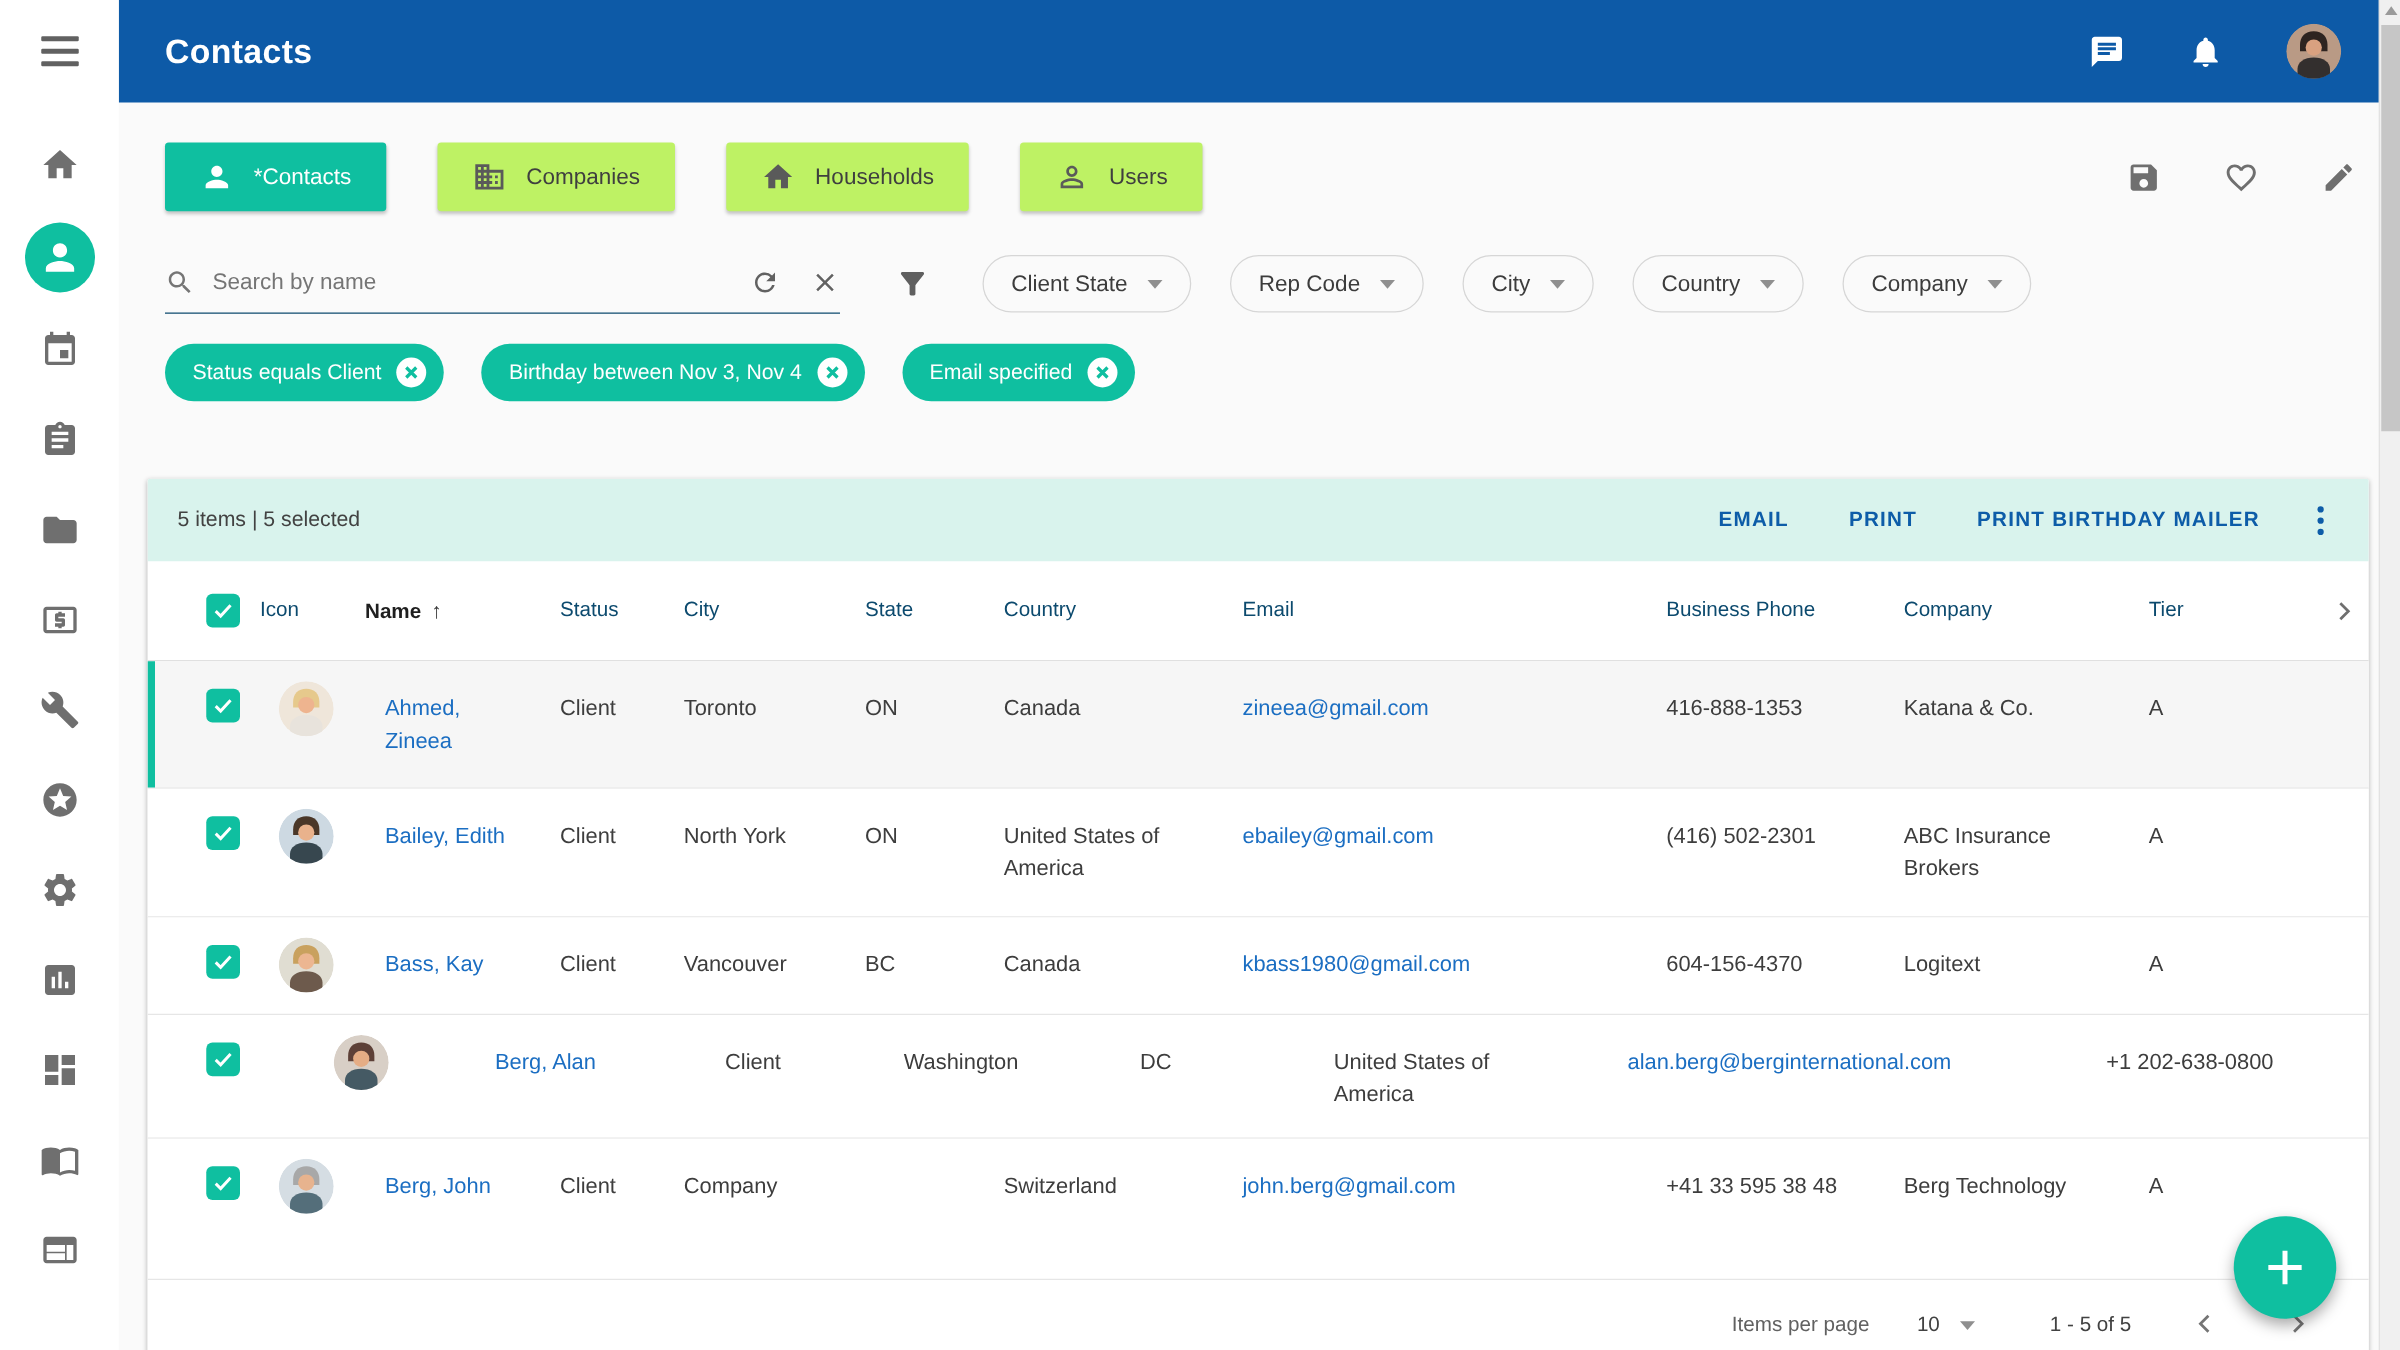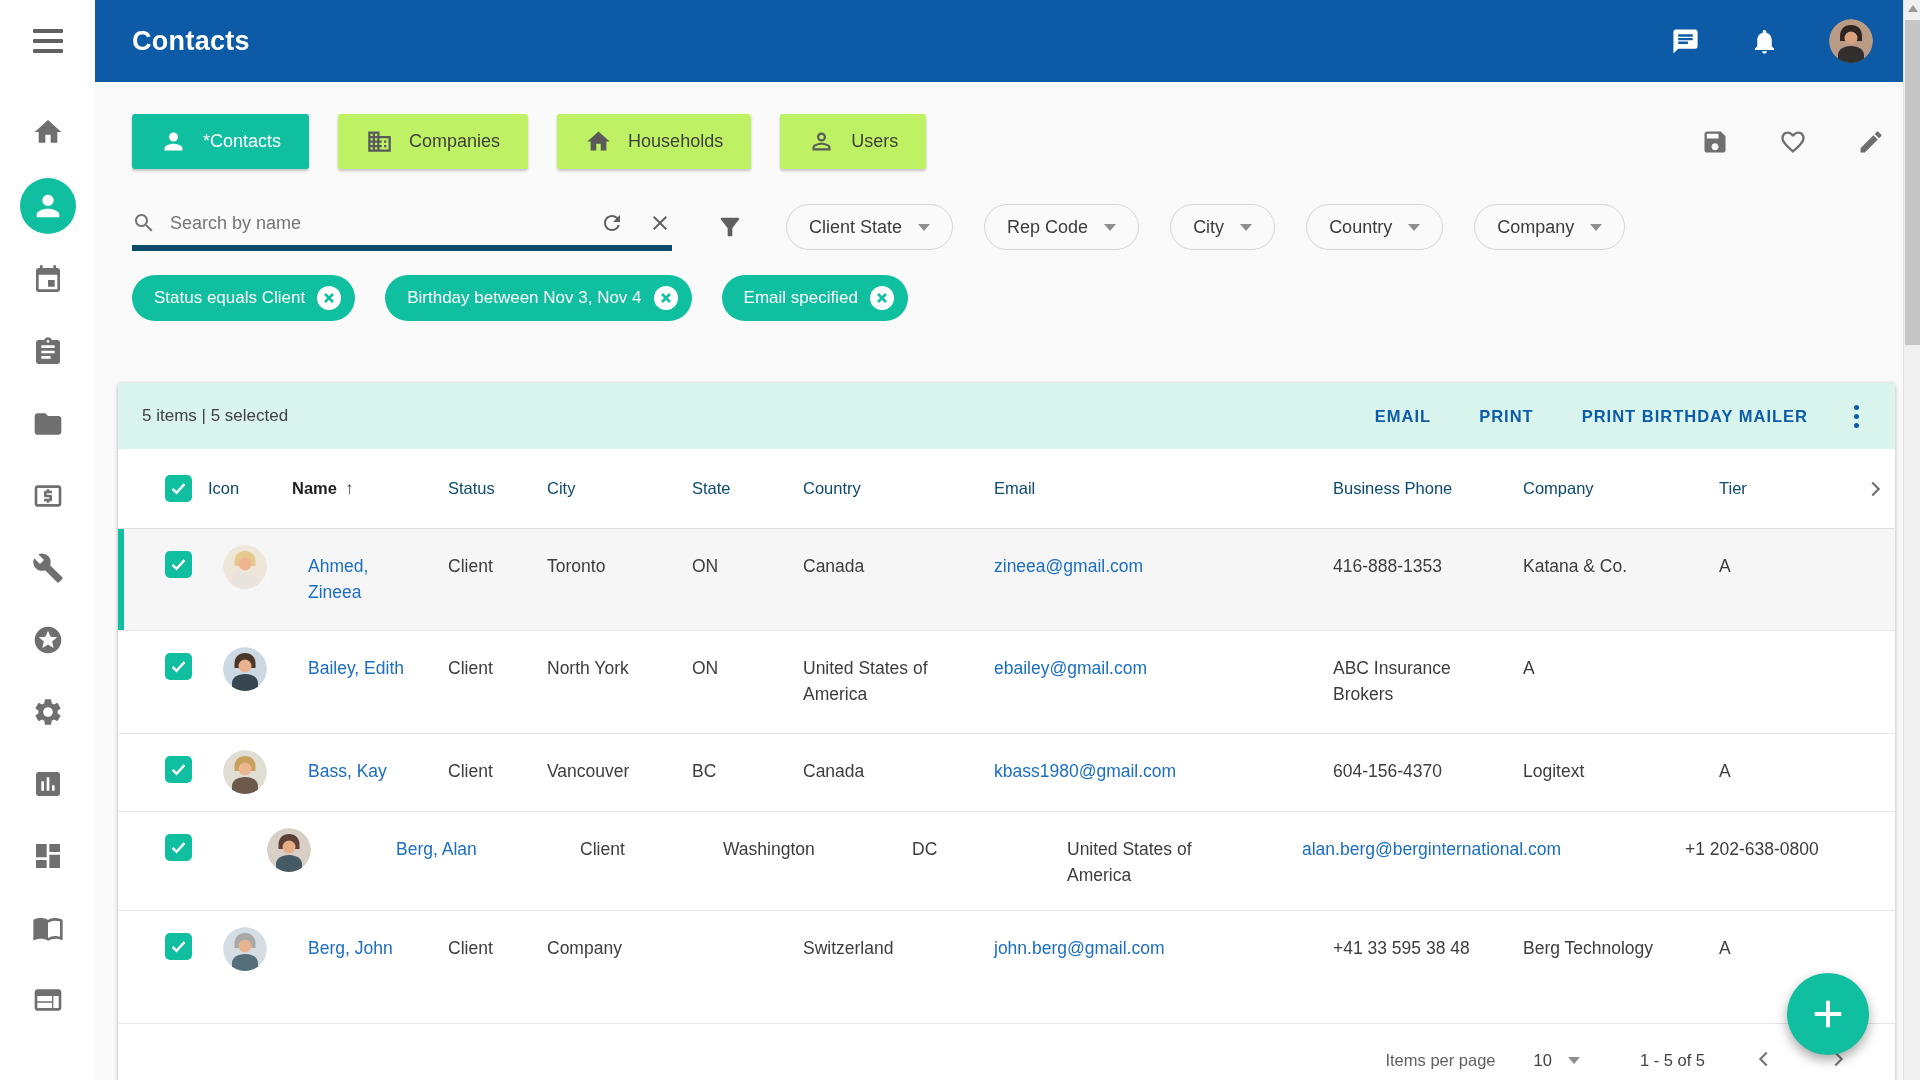--- a/index.html
+++ b/index.html
@@ -22,32 +22,32 @@
   .main { position:absolute; left:95px; top:0; right:0; bottom:0; }
   .topbar { height:82px; background:#0d5aa7; display:flex; align-items:center; padding:0 47px 0 37px; }
   .topbar-title { color:#ffffff; font-size:27px; font-weight:700; letter-spacing:.3px; }
   .topbar-right { margin-left:auto; display:flex; align-items:center; gap:50px; }
   .topbar-right svg.tb { width:29px; height:29px; fill:#ffffff; cursor:pointer; }
   .avatar { width:44px; height:44px; border-radius:50%; overflow:hidden; cursor:pointer; display:block; }
 
   
   .content { padding: 0 25px 0 23px; }
   .row-tabs { margin:32px 10px 0 14px; display:flex; align-items:center; }
-  .tabs { display:flex; gap:29px; }
+  .tabs { display:flex; gap:41px; }
   .tab { height:55px; border:none; border-radius:3px; background:#bef264; color:#3f3f3f;
          display:flex; align-items:center; gap:16px; padding:0 28px; font-size:18px;
          font-family:inherit; cursor:pointer; box-shadow:0 2px 3px rgba(0,0,0,.22); }
   .tab svg { width:27px; height:27px; fill:#5a5a5a; }
   .tab.active { background:#0fbfa0; color:#ffffff; font-weight:500; }
   .tab.active svg { fill:#ffffff; }
   .toolbar-icons { margin-left:auto; display:flex; align-items:center; gap:50px; }
   .toolbar-icons svg { width:28px; height:28px; fill:#6f6f6f; cursor:pointer; }
 
   .row-search { margin:34px 0 0 14px; display:flex; align-items:center; height:48px; }
-  .search-box { width:540px; display:flex; align-items:center; border-bottom:6px solid #0c4a6e; height:48px; padding-bottom:2px; }
+  .search-box { width:540px; display:flex; align-items:center; border-bottom:1px solid #0c4a6e; height:48px; padding-bottom:2px; }
   .search-box .mag { width:24px; height:24px; fill:#757575; flex:none; }
   .search-box input { border:none; outline:none; background:transparent; flex:1; margin-left:14px;
                       font-size:18px; font-family:inherit; color:#333; }
   .search-box input::placeholder { color:#757575; }
   .search-box .sicon { width:24px; height:24px; fill:#616161; cursor:pointer; flex:none; }
   .search-box .sicon + .sicon { margin-left:24px; }
   .funnel { margin-left:44px; width:28px; height:28px; fill:#5f5f5f; cursor:pointer; flex:none; }
   .pills { display:flex; gap:31px; margin-left:42px; }
   .pill { height:46px; border:1.5px solid #d6d6d6; border-radius:23px; background:#fafafa;
           display:flex; align-items:center; gap:16px; padding:0 22px; font-size:18px; color:#3c3c3c;
@@ -411,20 +411,21 @@
                 <circle cx="22" cy="19" r="6.5" fill="#e9b28c"></circle>
                 <path d="M22 27c-7.5 0-13 3.8-13 9v8h26v-8c0-5.2-5.5-9-13-9z" fill="#37474f"></path>
               </svg>
             </div>
           <div class="cell-name"><a>Bailey, Edith</a></div>
           <div>Client</div>
           <div>North York</div>
           <div>ON</div>
           <div class="cell-country">United States of America</div>
           <div class="cell-email"><a>ebailey@gmail.com</a></div>
+          <div class="cell-phone">(416) 502-2301</div>
           <div class="cell-company">ABC Insurance Brokers</div>
           <div>A</div>
           <div></div>
         </div>
 
         <div class="tgrid trow r2">
           <div class="cb-wrap">
               <span class="checkbox">
                 <svg viewBox="0 0 24 24">
                   <path d="M4.5 12.5l5 5 10-11"></path>

